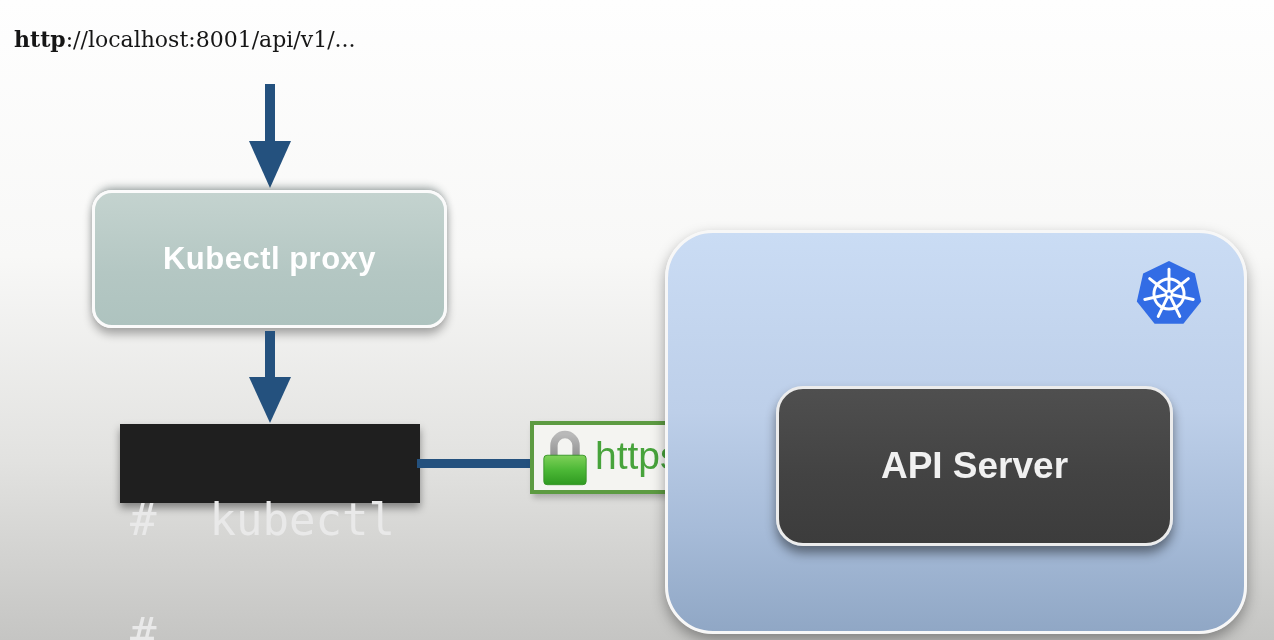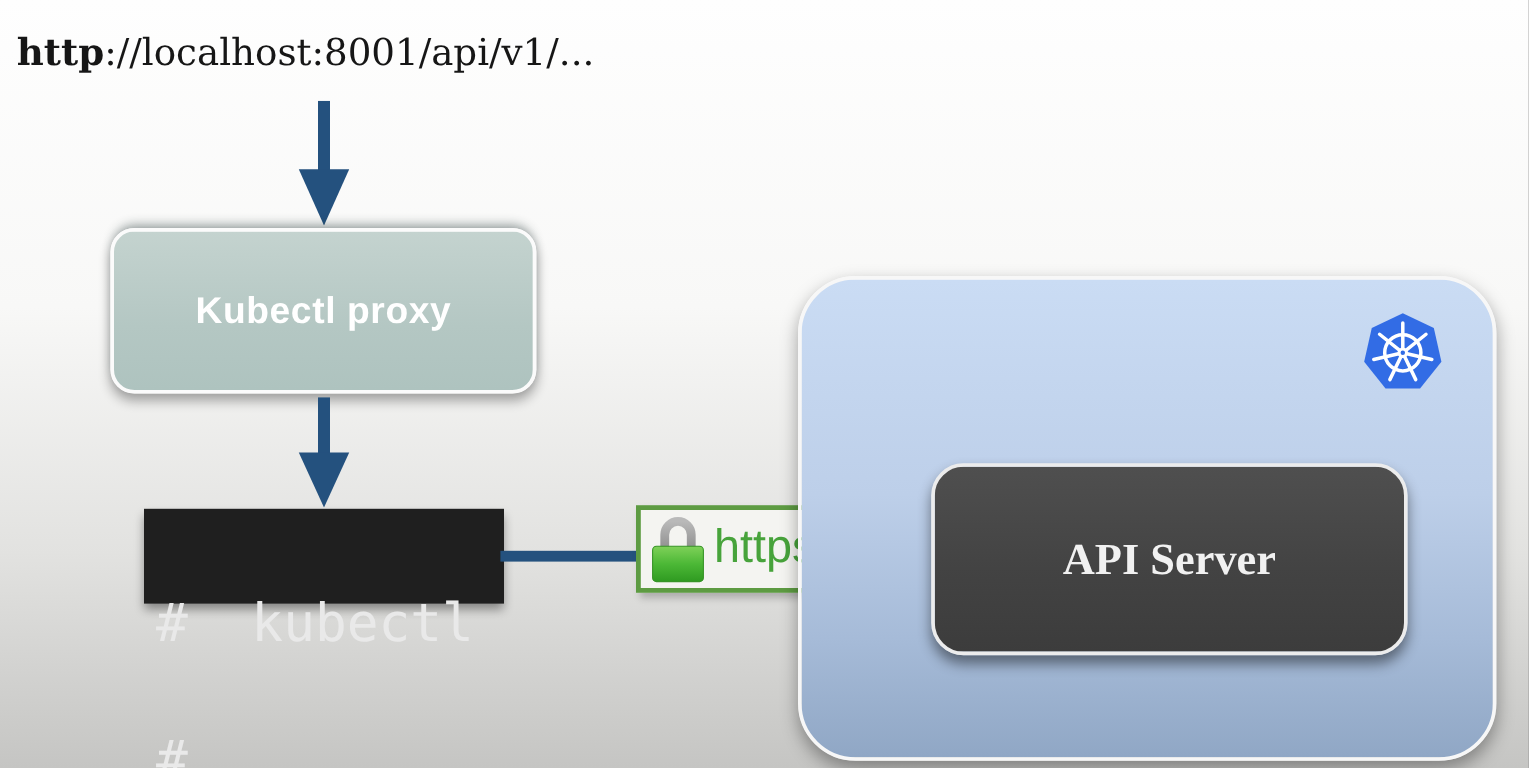--- a/index.html
+++ b/index.html
@@ -8,21 +8,21 @@
     width:1274px;height:640px;
     overflow:hidden;
     background:linear-gradient(180deg,#fefefe 0%,#f8f8f7 40%,#e2e2e0 72%,#c5c5c3 100%);
     font-family:"Liberation Sans",sans-serif;
   }
 
   
   .url{
     position:absolute;left:14px;top:26px;
     font-family:"DejaVu Serif","Liberation Serif",serif;
-    font-size:31px;color:#161616;white-space:nowrap;
+    font-size:22px;color:#161616;white-space:nowrap;
   }
   .url-scheme{font-weight:bold;}
 
   
   .arrow{position:absolute;}
   .arrow1{left:248px;top:84px;}
   .arrow2{left:248px;top:331px;}
   .arrow3{left:683px;top:440px;}
   .hline{
     position:absolute;left:417px;top:459px;width:116px;height:9px;
@@ -80,21 +80,21 @@
 
   
   .api-box{
     position:absolute;left:108px;top:153px;width:397px;height:160px;
     box-sizing:border-box;
     background:linear-gradient(180deg,#4f4f4f 0%,#434343 55%,#3c3c3c 100%);
     border:3px solid #ececec;border-radius:27px;
     box-shadow:0 7px 11px rgba(0,0,0,.45);
     display:flex;align-items:center;justify-content:center;
     color:#f1f1f1;
-    font-family:Liberation Serif, serif;
+    font-family:Liberation Sans, sans-serif;
     font-weight:bold;font-size:37px;
   }
 </style>
 </head>
 <body>
 
 <div class="stage">
 
   <div class="url"><span class="url-scheme">http</span><span>://localhost:8001/api/v1/...</span></div>
 

